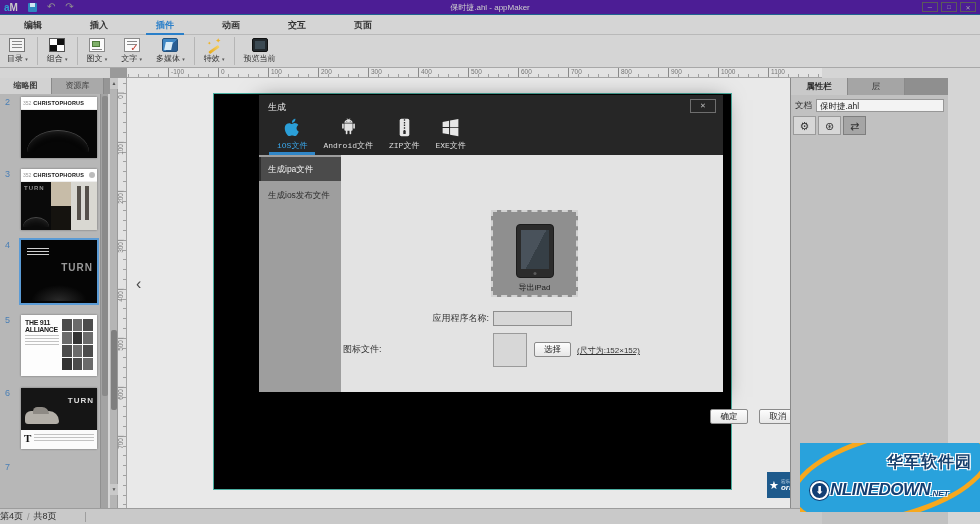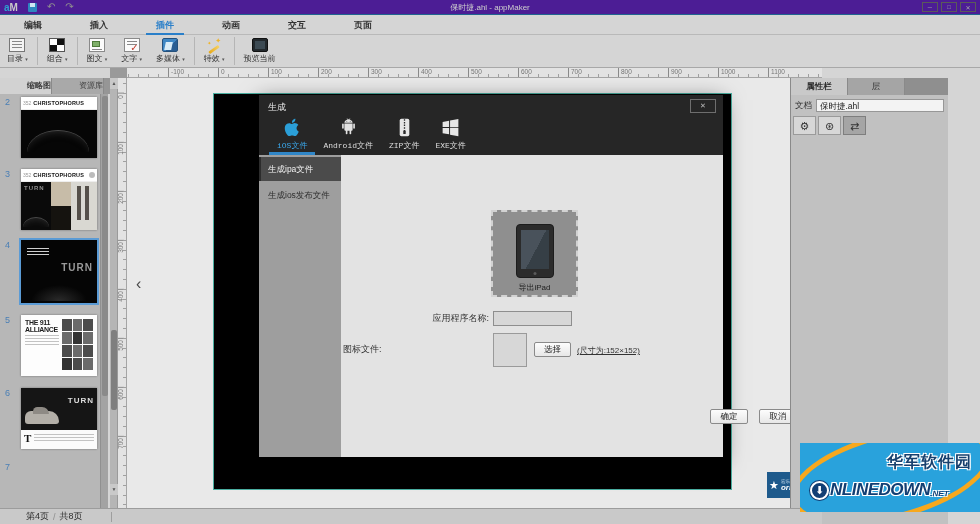--- a/index.html
+++ b/index.html
@@ -58,21 +58,21 @@
     background-image:repeating-linear-gradient(to right,#a0a0a0 0 1px,transparent 1px 10px);
     background-size:100% 3px; background-repeat:no-repeat; background-position:1px 100%; overflow:hidden; }
   .hrl { position:absolute; top:0; font-size:6.5px; color:#767676; padding-left:2px; border-left:1px solid #8a8a8a; height:10px; line-height:8px; }
   .vruler { position:absolute; left:118px; top:78px; width:9px; height:430px; background:#e3e3e3; border-right:1px solid #a5a5a5; overflow:hidden; }
   .vruler:after { content:""; position:absolute; right:0; top:5px; bottom:0; width:3px;
     background:repeating-linear-gradient(to bottom,#a0a0a0 0 1px,transparent 1px 9.8px); }
   .vrl { position:absolute; right:2px; writing-mode:vertical-rl; transform:rotate(180deg); font-size:6.5px; color:#767676; border-bottom:1px solid #8a8a8a; padding-bottom:1px; }
 
   
   .left-tabs { position:absolute; left:0; top:78px; width:110px; height:16px; background:#969696; display:flex; }
-  .ltab { width:52px; font-size:8px; color:#3b3b3b; text-align:right; line-height:16px; background:#a9a9a9; border-right:1px solid #8a8a8a; }
+  .ltab { width:52px; font-size:8px; color:#3b3b3b; text-align:center; line-height:16px; background:#a9a9a9; border-right:1px solid #8a8a8a; }
   .ltab.active { background:#d2d2d2; font-weight:bold; }
   .left-list { position:absolute; left:0; top:94px; width:100px; height:414px; background:#b7b7b7; overflow:hidden; }
   .lscroll { position:absolute; left:100px; top:94px; width:8px; height:414px; background:#a3a3a3; border-left:1px solid #909090; }
   .lscroll .thumb { position:absolute; left:1px; width:6px; top:2px; height:300px; background:#8a8a8a; border-radius:2px; }
   .pgnum { position:absolute; left:5px; font-size:9px; color:#4a7fb5; }
   .th { position:absolute; left:21px; width:76px; height:61px; background:#fff; box-shadow:0 0 2px rgba(0,0,0,.4); overflow:hidden; }
   .th.sel { outline:2px solid #5b9bd5; }
   .mast { height:13px; background:#fff; display:flex; align-items:center; padding:0 2px; gap:2px; border-bottom:1px solid #eee; }
   .mast .no { font-size:5px; color:#999; }
   .mast .nm { font-size:5.5px; font-weight:bold; color:#111; letter-spacing:.2px; }
@@ -109,21 +109,21 @@
   .vscroll { position:absolute; left:110px; top:78px; width:8px; height:430px; background:#b5b5b5; border-right:1px solid #9a9a9a; }
   .vscroll .arr { position:absolute; left:0; width:8px; height:11px; background:#c9c9c9; color:#555; font-size:5px; text-align:center; line-height:11px; }
   .vscroll .thumb { position:absolute; left:1px; width:6px; top:252px; height:80px; background:#7f7f7f; border-radius:2px; }
   .canvas { position:absolute; left:127px; top:78px; width:695px; height:430px; background:#e9e9e9; }
   .page { position:absolute; left:86px; top:15px; width:519px; height:397px; background:#000; border:1px solid #4aaea0; }
   .frag { position:absolute; left:112px; top:37px; display:flex; gap:2px; }
   .frag b { width:3px; height:3px; background:#e8e8e8; }
   .chev { position:absolute; top:198px; font-size:16px; color:#4a4a4a; line-height:16px; }
 
   
-  .dialog { position:absolute; left:259px; top:95px; width:464px; height:362px; box-shadow:0 5px 20px rgba(0,0,0,.55); background:#e3e3e3;padding-left:41px; }
+  .dialog { position:absolute; left:259px; top:95px; width:464px; height:297px; box-shadow:0 5px 20px rgba(0,0,0,.55); background:#e3e3e3;padding-left:41px; }
   .dlg-head { position:absolute; left:0; top:0; width:100%; height:60px; background:#262626; }
   .dlg-title { position:absolute; left:9px; top:6px; font-size:9px; color:#e8e8e8; }
   .dlg-close { position:absolute; right:7px; top:4px; width:26px; height:14px; border:1px solid #6e6e6e; color:#bdbdbd;
     font-size:7px; display:flex; align-items:center; justify-content:center; }
   .dlg-tabs { position:absolute; left:10px; top:18px; height:42px; display:flex; }
   .dlg-tab { display:flex; flex-direction:column; align-items:center; justify-content:flex-end; padding:0 8px 4px; gap:2px; position:relative; }
   .dlg-tab svg { width:21px; height:21px; }
   .dlg-tab .lb { font-size:8px; color:#dedede; font-family:"Liberation Mono","DejaVu Sans Mono",monospace; }
   .dlg-tab.active .lb { color:#3aa6e8; }
   .dlg-tab.active:after { content:""; position:absolute; left:0; right:0; bottom:0; height:3px; background:#2f86c8; }
@@ -487,21 +487,21 @@
       <span class="doc-inp">保时捷.ahl</span>
     </div>
     <div class="ricons">
       <span class="ricon">⚙</span>
       <span class="ricon">⊛</span>
       <span class="ricon sel">⇄</span>
     </div>
   </div>
 
   <div class="statusbar">
-    <span style="margin-left:26px">第4页</span>
+    <span style="">第4页</span>
     <span class="sep">/</span>
     <span>共8页</span>
     <span class="vdiv"></span>
   </div>
 
   <div class="watermark">
     <div class="wm-ellipse"></div>
     <span class="wm-site">华军软件园</span>
     <div class="wm-brand">
       <span class="wm-o">⬇</span>

